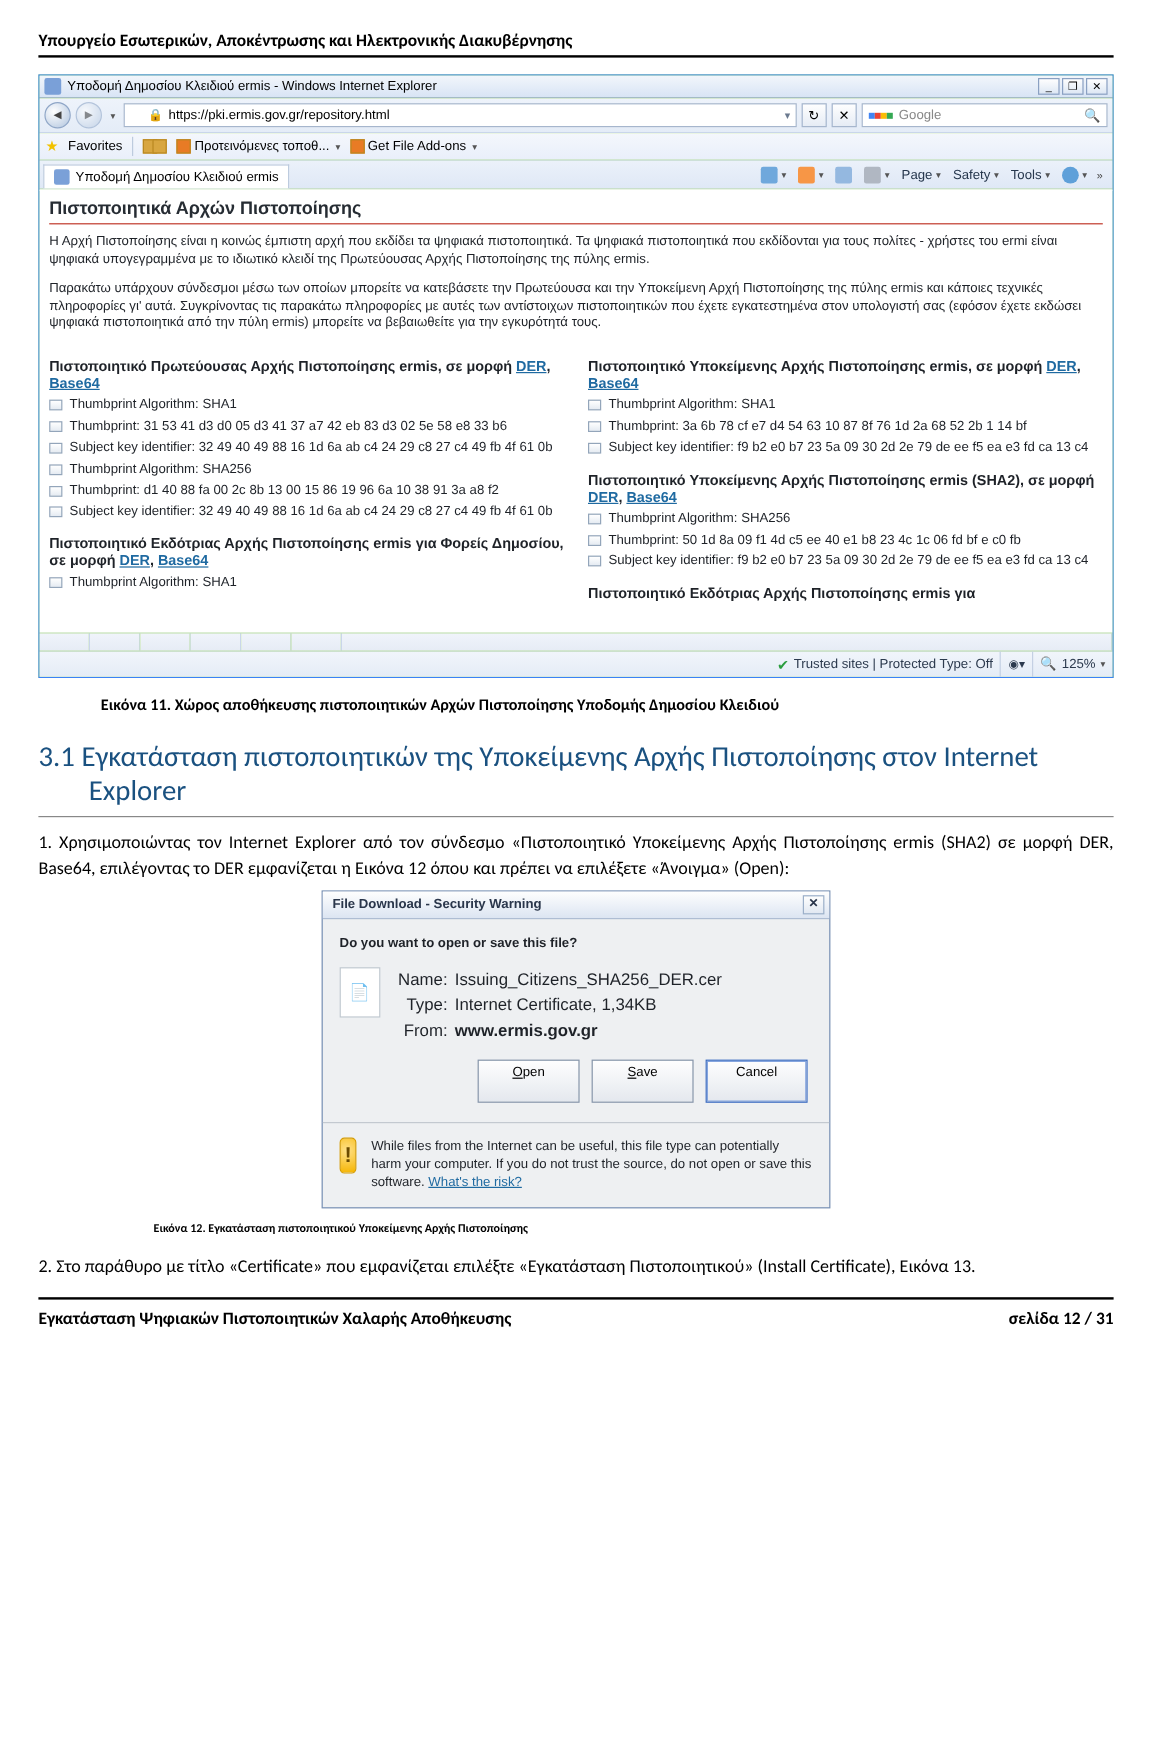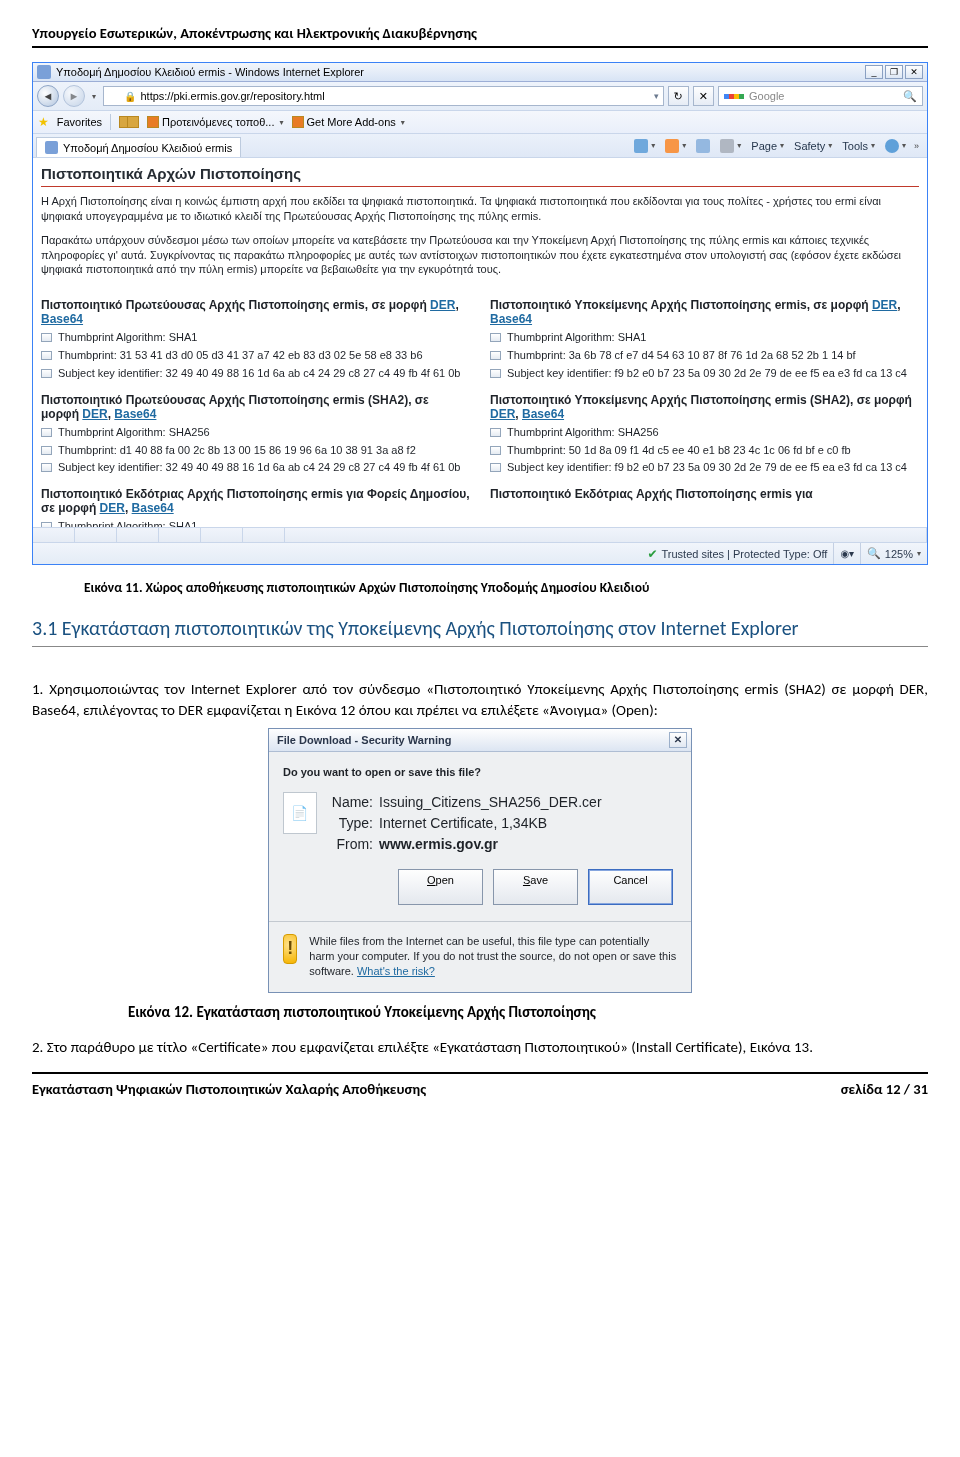--- a/index.html
+++ b/index.html
@@ -141,24 +141,24 @@
   .status-seg { display: flex; align-items: center; gap: 4px; border-left: 1px solid #c4d0e3; padding-left: 6px; height: 100%; }
   .status-seg:first-child { border-left: none; }
   .shield { color: #2a9d3e; font-size: 12px; }
   .empty-cells { display: flex; border-top: 1px solid #c9d6ea; }
   .empty-cells div { width: 42px; height: 14px; border-right: 1px solid #c9d6ea; background: linear-gradient(#f0f4fb, #e6ecf5); }
   .caption {
     font-size: 13.5px; font-weight: bold; text-align: left;
     margin: 14px 0 20px 52px;
   }
   .section-h {
-    font-size: 20px; color: #1a5180;
+    font-size: 24px; color: #1a5180;
     padding-left: 42px; text-indent: -42px;
     border-bottom: 1px solid #888; padding-bottom: 6px;
-    margin: 8px 0 32px 0;
+    margin: 8px 0 12px 0;
   }
   .body-p { font-size: 15px; line-height: 1.42; text-align: justify; margin-bottom: 6px; }
   .dialog {
     width: 424px; margin: 4px auto 8px auto;
     border: 1px solid #7891b5;
     font-family: Tahoma, Arial, sans-serif; font-size: 11px;
     background: #eef0f2;
   }
   .dlg-title {
     background: linear-gradient(#fefefe, #dce5f2);
@@ -195,21 +195,21 @@
   .warn-ico {
     width: 30px; height: 30px; border-radius: 4px;
     background: radial-gradient(circle at 40% 35%, #ffe18a, #f5b400);
     display: flex; align-items: center; justify-content: center;
     font-weight: bold; color: #6b4b00; font-size: 18px;
     border: 1px solid #d59b00;
   }
   .warn-text { font-size: 11px; line-height: 1.4; color: #1e2228; }
   .warn-text a { color: #1f6aa1; text-decoration: underline; }
   .caption2 {
-    font-size: 15px; font-weight: bold; text-align: left;
+    font-size: 10px; font-weight: bold; text-align: left;
     margin: 10px 0 16px 96px;
   }
   .footer-line { border-top: 2px solid #000; margin-top: 14px; padding-top: 6px; display: flex; justify-content: space-between; font-weight: bold; font-size: 14.5px; }
 </style>
 </head>
 <body>
 
 <div class="page">
   <div class="doc-header">Υπουργείο Εσωτερικών, Αποκέντρωσης και Ηλεκτρονικής Διακυβέρνησης</div>
 
@@ -260,21 +260,21 @@
             <span class="fav-ico" style="margin-left:-4px"></span>
           </span>
       </span>
       <span class="fav-item">
         <span class="fav-ico" style="background:#e87b25"></span>
         <span>Προτεινόμενες τοποθ...</span>
         <span class="fav-dd">▾</span>
       </span>
       <span class="fav-item">
         <span class="fav-ico" style="background:#e87b25"></span>
-        <span>Get More Add-ons</span>
+        <span>Get File Add-ons</span>
         <span class="fav-dd">▾</span>
       </span>
     </div>
 
     <div class="tab-row">
       <div class="tab">
         <span class="tab-ico"></span>
         <span>Υποδομή Δημοσίου Κλειδιού ermis</span>
       </div>
       <div class="cmd-bar">
@@ -325,21 +325,20 @@
               <span>Thumbprint Algorithm: SHA1</span>
             </div>
             <div class="bullet-line">
               <span class="sq-ico"></span>
               <span>Thumbprint: 31 53 41 d3 d0 05 d3 41 37 a7 42 eb 83 d3 02 5e 58 e8 33 b6</span>
             </div>
             <div class="bullet-line">
               <span class="sq-ico"></span>
               <span>Subject key identifier: 32 49 40 49 88 16 1d 6a ab c4 24 29 c8 27 c4 49 fb 4f 61 0b</span>
             </div>
-            <div class="cert-title">Πιστοποιητικό Πρωτεύουσας Αρχής Πιστοποίησης ermis (SHA2), σε μορφή <span class="lnk">DER</span>, <span class="lnk">Base64</span></div>
             <div class="bullet-line">
               <span class="sq-ico"></span>
               <span>Thumbprint Algorithm: SHA256</span>
             </div>
             <div class="bullet-line">
               <span class="sq-ico"></span>
               <span>Thumbprint: d1 40 88 fa 00 2c 8b 13 00 15 86 19 96 6a 10 38 91 3a a8 f2</span>
             </div>
             <div class="bullet-line">
               <span class="sq-ico"></span>

